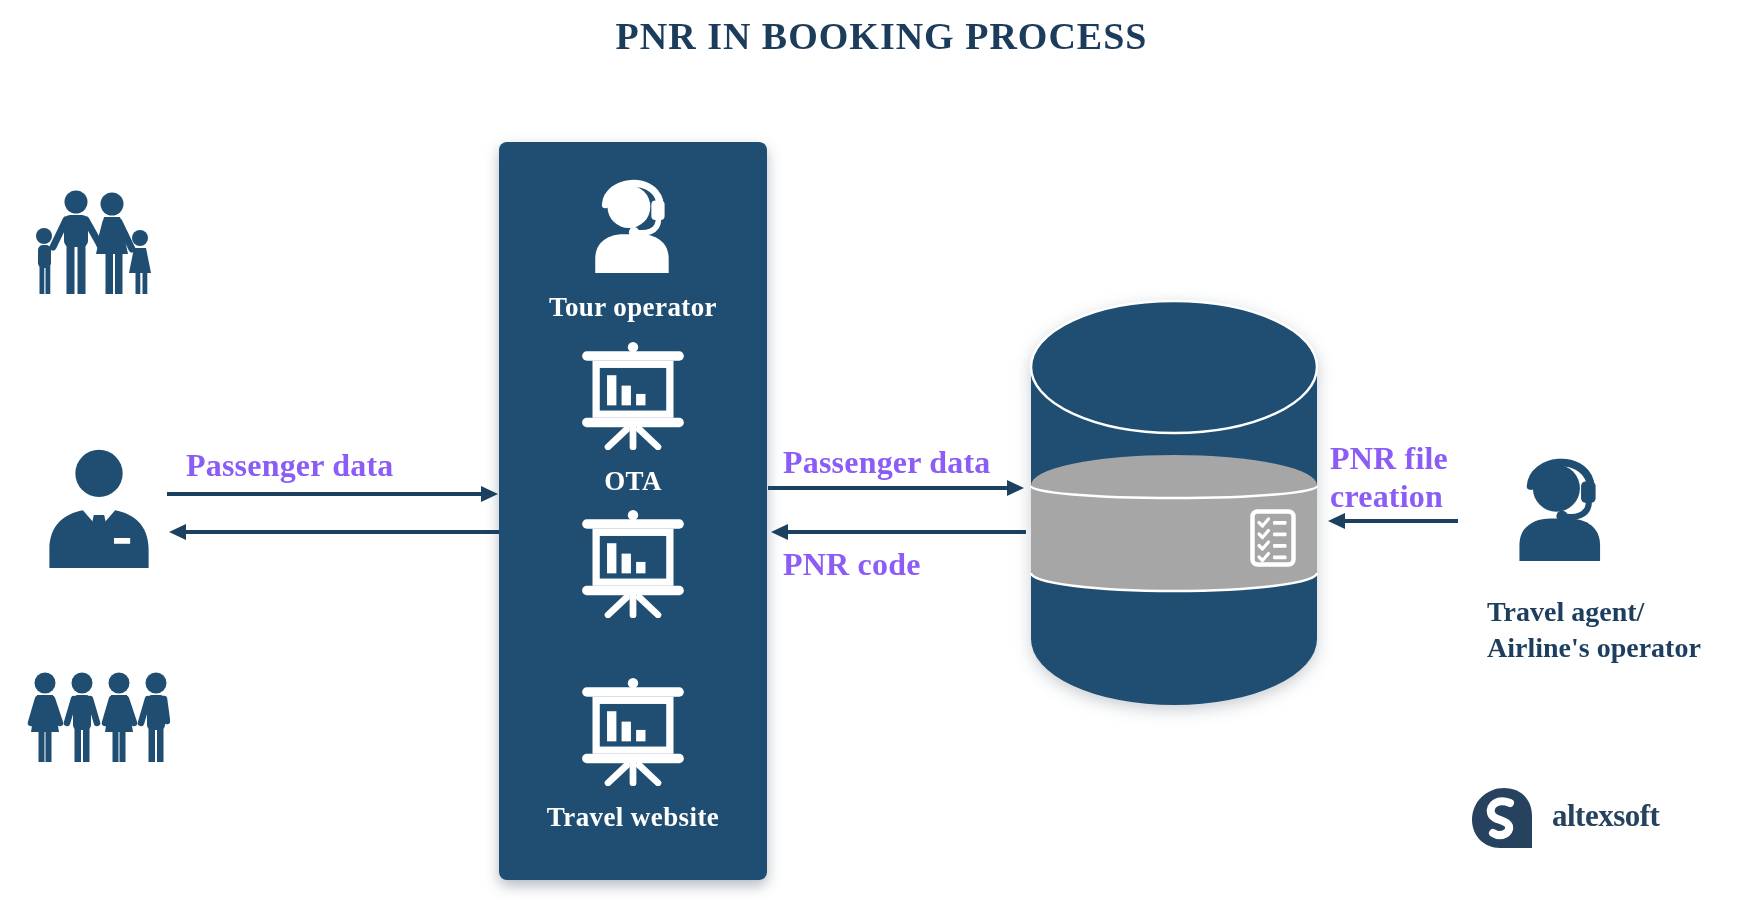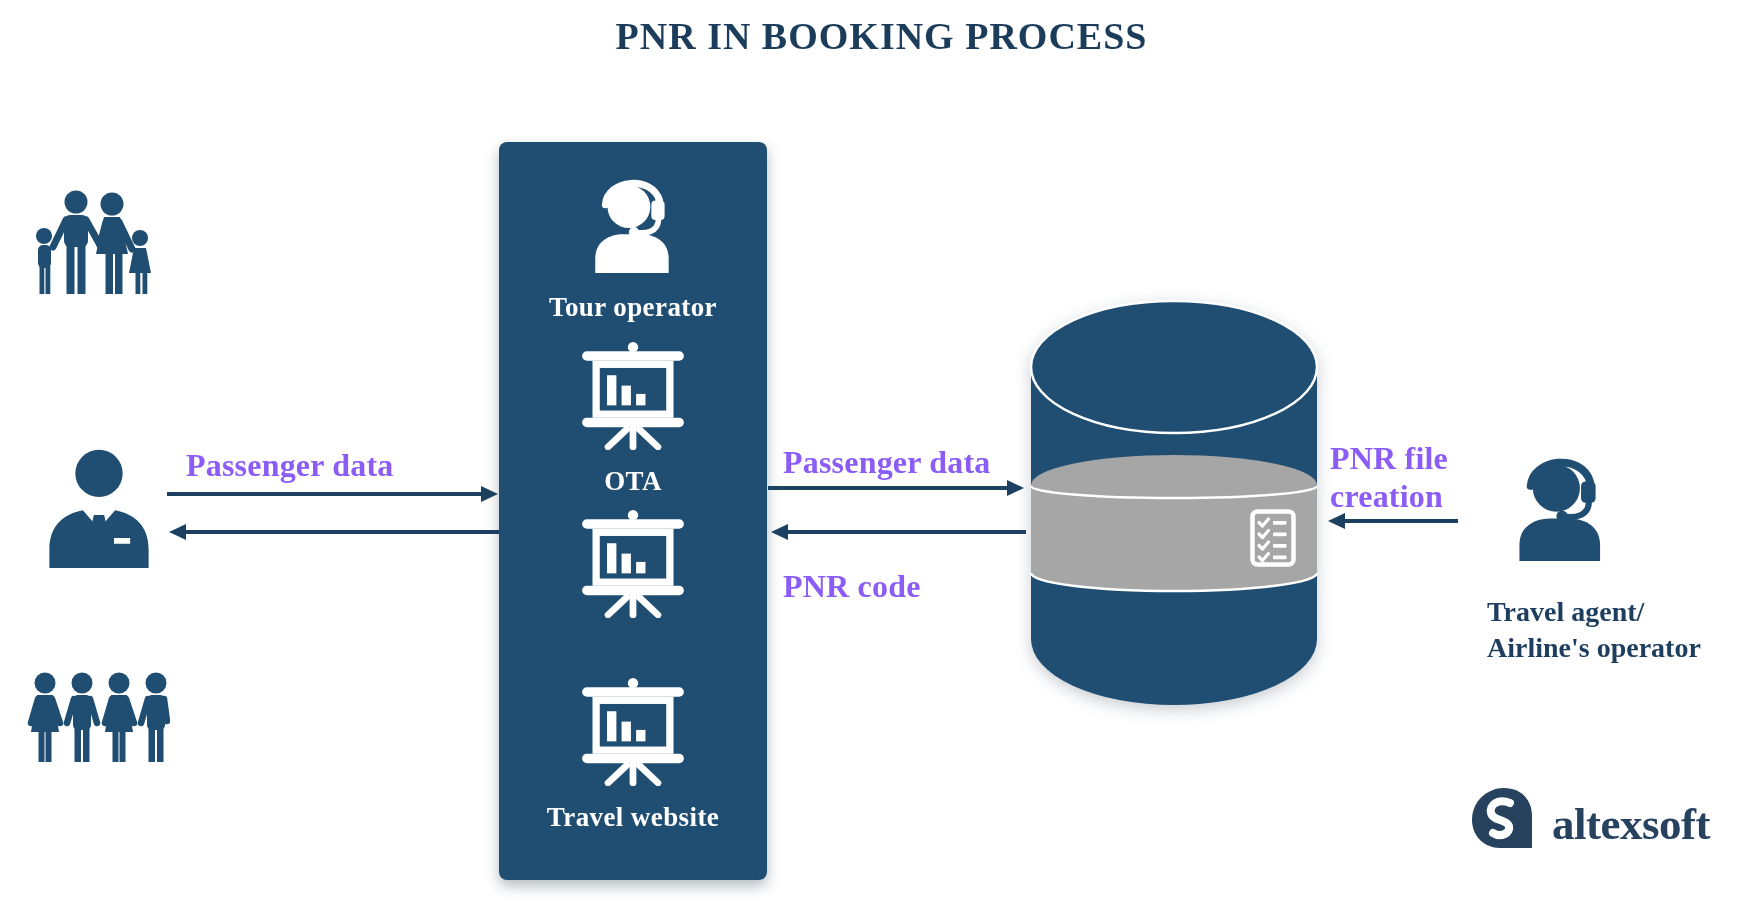--- a/index.html
+++ b/index.html
@@ -36,21 +36,21 @@
     position:absolute;left:0;width:100%;text-align:center;color:#fff;
     font-size:27px;font-weight:700;letter-spacing:.4px;white-space:nowrap;
   }
   .cyl-label{
     position:absolute;text-align:center;color:#fff;font-weight:700;white-space:nowrap;
   }
   .agent-label{
     position:absolute;font-size:28px;font-weight:700;color:#1D3E5F;white-space:nowrap;
   }
   .logo-word{
-    position:absolute;left:1552px;top:798px;font-size:45px;font-weight:700;
+    position:absolute;left:1552px;top:798px;font-size:31px;font-weight:700;
     color:#26425F;letter-spacing:-.5px;white-space:nowrap;
   }
   svg{display:block;}
 </style>
 </head>
 <body>
 
 <div class="canvas">
 
   <h1 class="title">PNR IN BOOKING PROCESS</h1>
@@ -205,21 +205,21 @@
           <line x1="56" y1="84" x2="74" y2="101"></line>
         </g>
       </svg>
     </div>
     <div class="panel-label" style="top:660px;">Travel website</div>
   </div>
 
   <div class="flow-label" style="left:783px;top:444px;">Passenger data</div>
   <div class="arrow right" style="left:768px;top:486px;width:241px;"></div>
   <div class="arrow left" style="left:786px;top:530px;width:240px;"></div>
-  <div class="flow-label" style="left:783px;top:568px;text-align:right;">PNR code</div>
+  <div class="flow-label" style="left:783px;top:546px;text-align:right;">PNR code</div>
 
   <div class="abs" style="left:1026px;top:289px;filter:drop-shadow(0 5px 8px rgba(40,60,80,.25));">
     <svg width="296" height="426" viewBox="0 0 296 426">
       <path d="M5,78 A143,66 0 0 1 291,78 L291,350 A143,66 0 0 1 5,350 Z" fill="#1F4E72"></path>
       <path d="M5,196 A143,30 0 0 1 291,196 L291,284 A143,18 0 0 1 5,284 Z" fill="#A6A6A6"></path>
       <path d="M5,197 A143,12 0 0 0 291,197" stroke="#fff" stroke-width="2.5" fill="none"></path>
       <path d="M5,284 A143,18 0 0 0 291,284" stroke="#fff" stroke-width="2.5" fill="none"></path>
       <ellipse cx="148" cy="78" rx="143" ry="66" fill="#1F4E72" stroke="#fff" stroke-width="2.5"></ellipse>
     </svg>
   </div>

